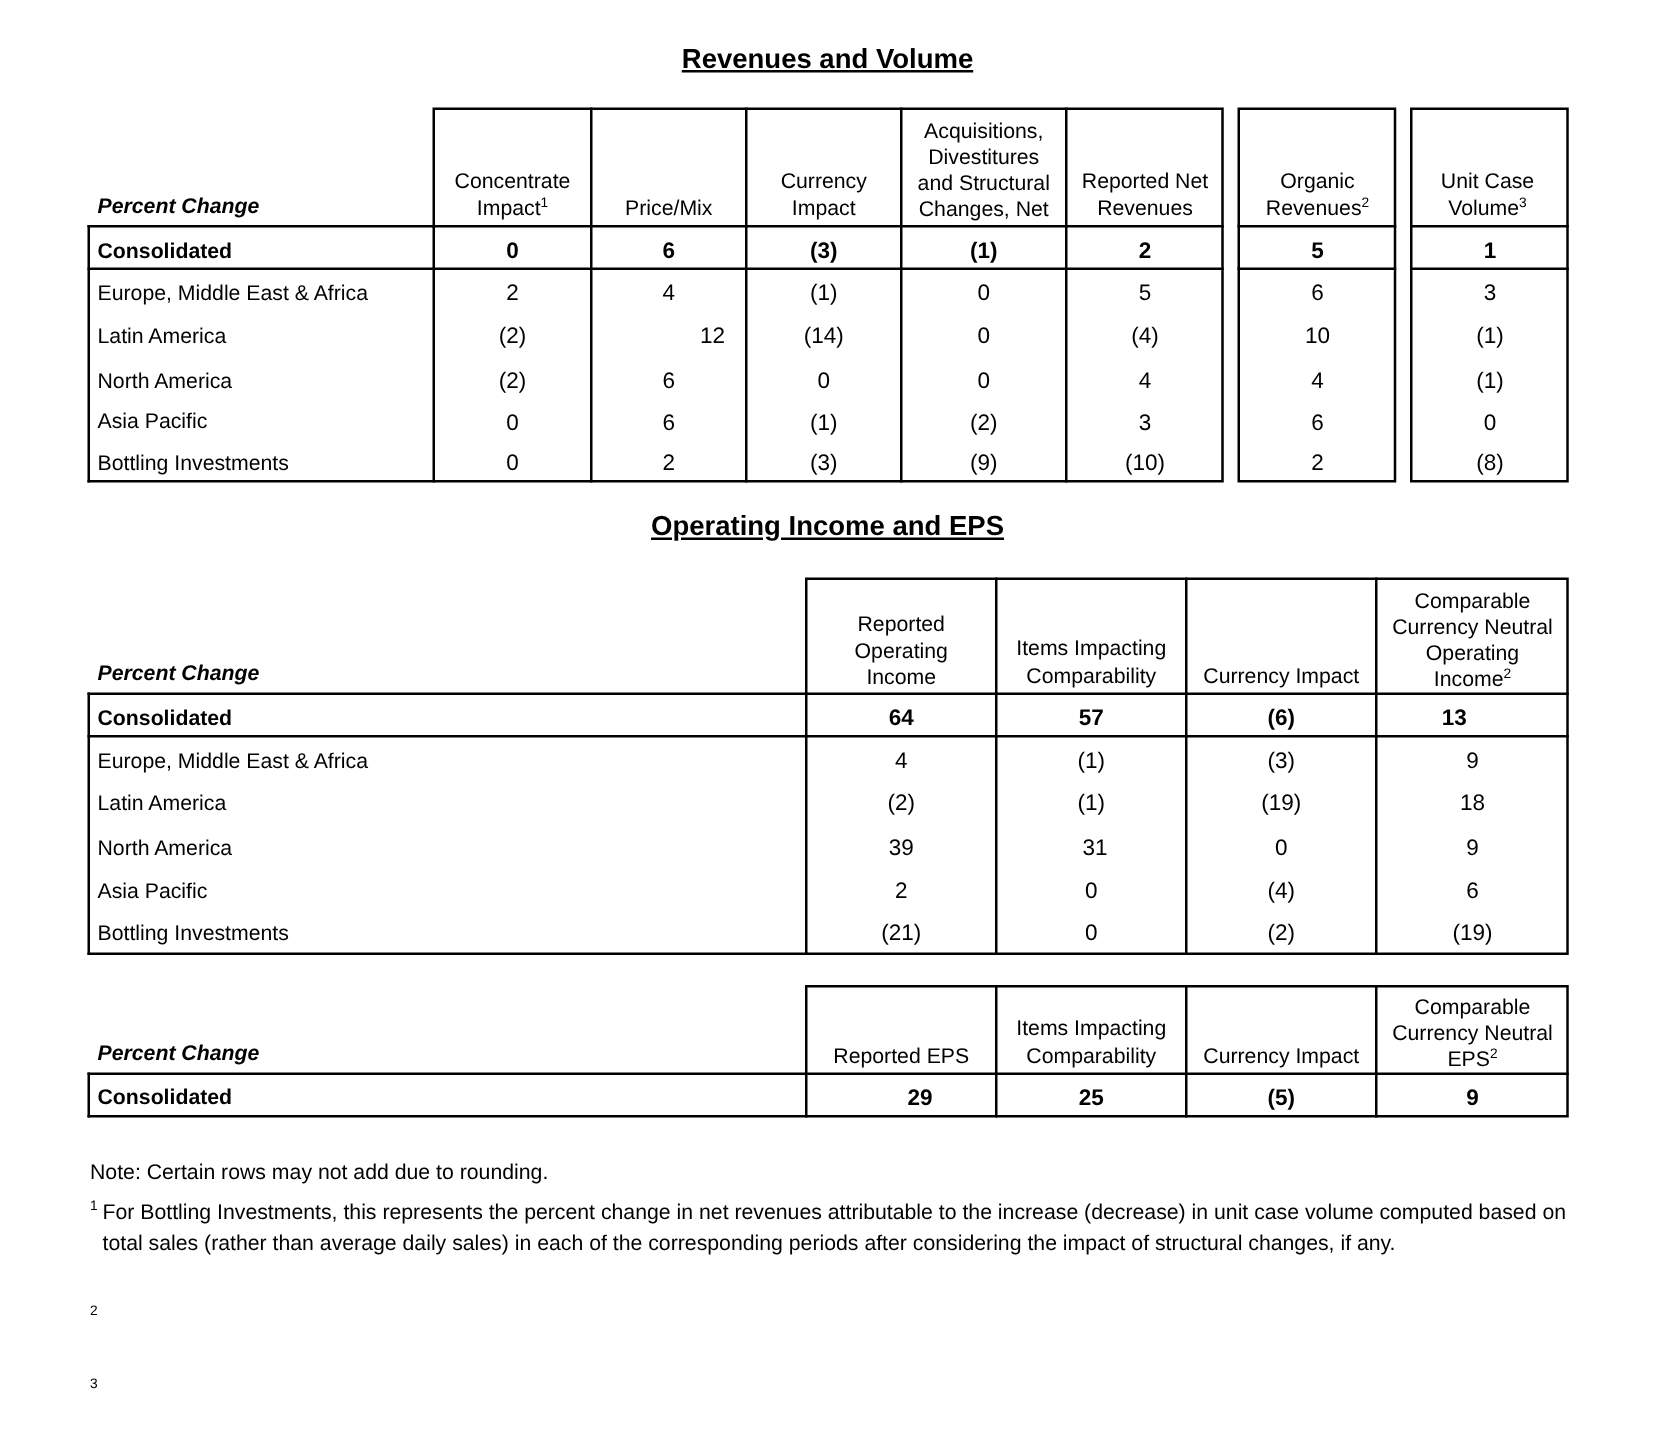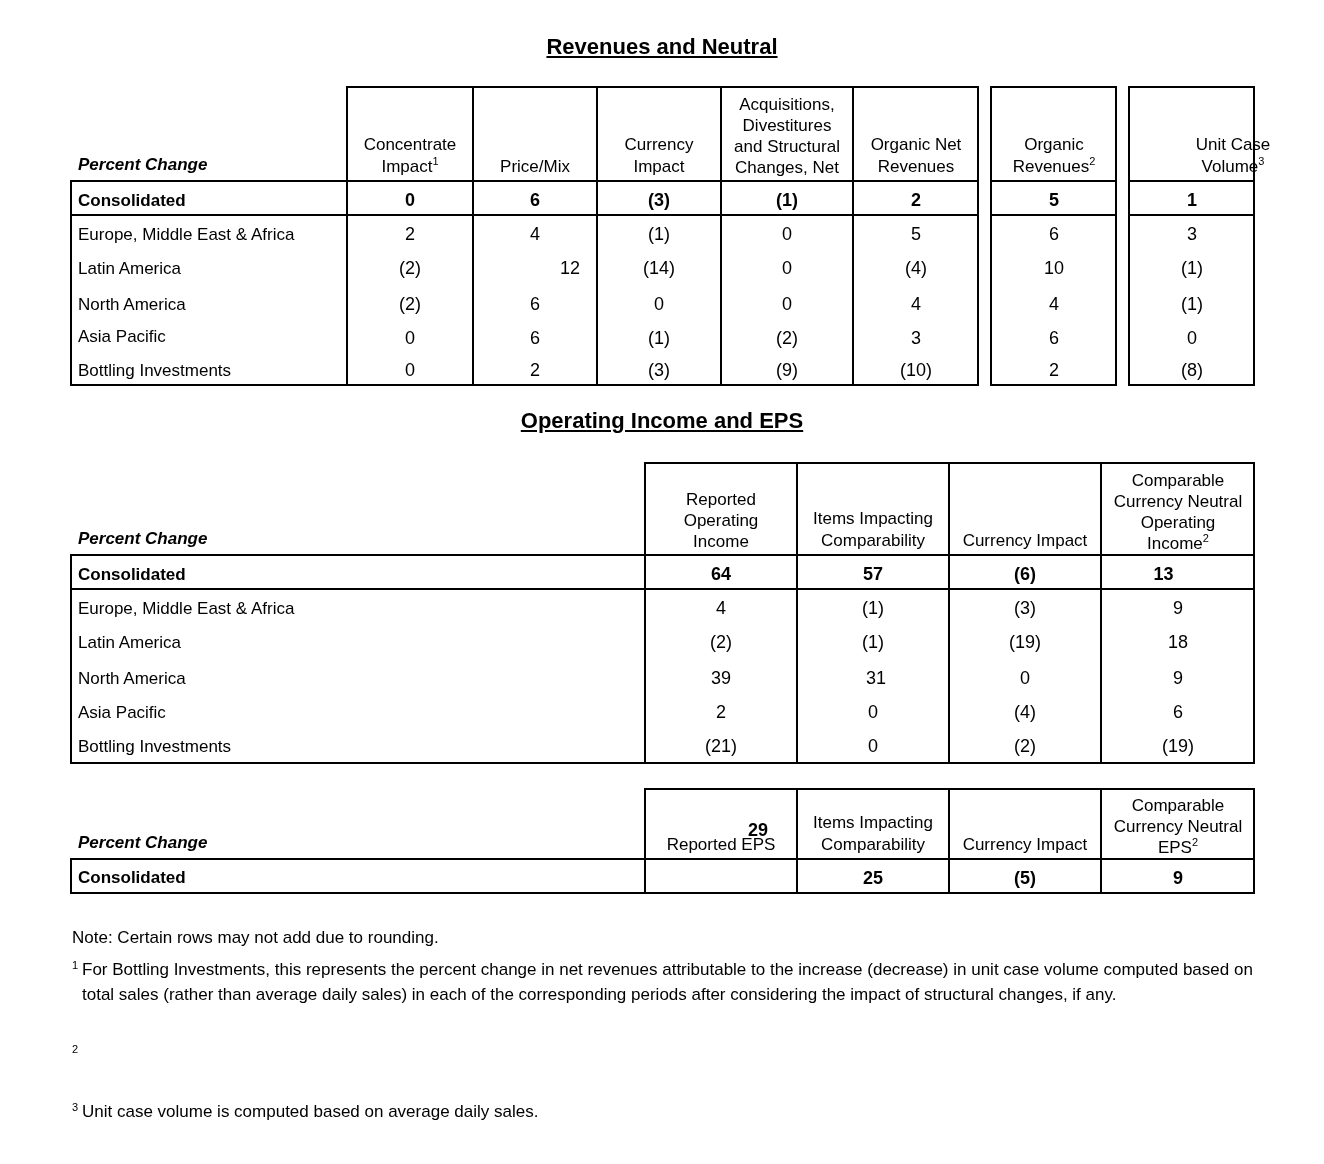--- a/index.html
+++ b/index.html
@@ -18,21 +18,21 @@
   .cell { position:absolute; text-align:center; font-size:18px; }
   .cell.bold { font-weight:bold; }
   sup { font-size:11px; line-height:0; }
   .note { position:absolute; left:72px; font-size:17px; line-height:26px; width:1200px; }
   .fn { position:absolute; left:72px; font-size:17px; line-height:25px; width:1190px; padding-left:10px; box-sizing:border-box; }
   .fn .mark { position:absolute; left:0; top:-4px; font-size:11px; }
 </style>
 </head>
 <body>
 
-<div class="abs title" style="top:34px;">Revenues and Neutral</div>
+<div class="abs title" style="top:34px;">Revenues and Volume</div>
 
 <div>
 
   <div class="box" style="left:346px; top:86px; width:633px; height:300px;"></div>
   <div class="box" style="left:990px; top:86px; width:127px; height:300px;"></div>
   <div class="box" style="left:1128px; top:86px; width:127px; height:300px;"></div>
 
   <div class="vline" style="left:70px; top:180px; height:206px;"></div>
   <div class="hline" style="left:70px; top:180px; width:278px;"></div>
   <div class="hline" style="left:70px; top:214px; width:278px;"></div>
@@ -58,26 +58,26 @@
   <div class="hdr" style="left:474px; top:88px; width:122px; height:92px;">
     <div><span>Price/Mix</span></div>
   </div>
   <div class="hdr" style="left:598px; top:88px; width:122px; height:92px;">
     <div><span>Currency</span><br><span>Impact</span></div>
   </div>
   <div class="hdr" style="left:722px; top:88px; width:130px; height:92px; line-height:21px;">
     <div><span>Acquisitions,</span><br><span>Divestitures</span><br><span>and Structural</span><br><span>Changes, Net</span></div>
   </div>
   <div class="hdr" style="left:854px; top:88px; width:124px; height:92px;">
-    <div><span>Organic Net</span><br><span>Revenues</span></div>
+    <div><span>Reported Net</span><br><span>Revenues</span></div>
   </div>
   <div class="hdr" style="left:992px; top:88px; width:124px; height:92px;">
     <div><span>Organic</span><br><span>Revenues</span><sup>2</sup></div>
   </div>
-  <div class="hdr" style="left:1148px; top:88px; width:128px; height:92px;padding-left:42px;">
+  <div class="hdr" style="left:1105px; top:88px; width:128px; height:92px;padding-left:42px;">
     <div><span>Unit Case</span><br><span>Volume</span><sup>3</sup></div>
   </div>
 
   <div>
     <div class="rowlabel bold" style="left:78px; top:191px;">Consolidated</div>
     <div class="cell bold" style="left:348px; width:124px; top:190px;">0</div>
     <div class="cell bold" style="left:474px; width:122px; top:190px;">6</div>
     <div class="cell bold" style="left:598px; width:122px; top:190px;">(3)</div>
     <div class="cell bold" style="left:722px; width:130px; top:190px;">(1)</div>
     <div class="cell bold" style="left:854px; width:124px; top:190px;">2</div>
@@ -226,34 +226,33 @@
   </div>
   <div class="hdr" style="left:950px; top:790px; width:150px; height:68px;">
     <div><span>Currency Impact</span></div>
   </div>
   <div class="hdr" style="left:1102px; top:790px; width:152px; height:68px; line-height:21px; padding-bottom:0;">
     <div><span>Comparable</span><br><span>Currency Neutral</span><br><span>EPS</span><sup>2</sup></div>
   </div>
 
   <div>
     <div class="rowlabel bold" style="left:78px; top:868px;">Consolidated</div>
-    <div class="cell bold" style="left:646px; width:180px; top:820px;padding-left:22px;">29</div>
+    <div class="cell bold" style="left:646px; width:180px; top:868px;">29</div>
     <div class="cell bold" style="left:798px; width:150px; top:868px;">25</div>
     <div class="cell bold" style="left:950px; width:150px; top:868px;">(5)</div>
     <div class="cell bold" style="left:1102px; width:152px; top:868px;">9</div>
   </div>
 </div>
 
 <div>
   <div class="note" style="top:925px;">Note: Certain rows may not add due to rounding.</div>
 
   <div class="fn" style="top:957px;">
     <span class="mark">1</span>
     <span>For Bottling Investments, this represents the percent change in net revenues attributable to the increase (decrease) in unit case volume computed based on total sales (rather than average daily sales) in each of the corresponding periods after considering the impact of structural changes, if any.</span>
   </div>
   <div class="fn" style="top:1041px;">
     <span class="mark">2</span>
   </div>
   <div class="fn" style="top:1099px;">
     <span class="mark">3</span>
-    <span>Unit case volume is computed based on average daily sales.</span>
   </div>
 </div>
 
 </body></html>

